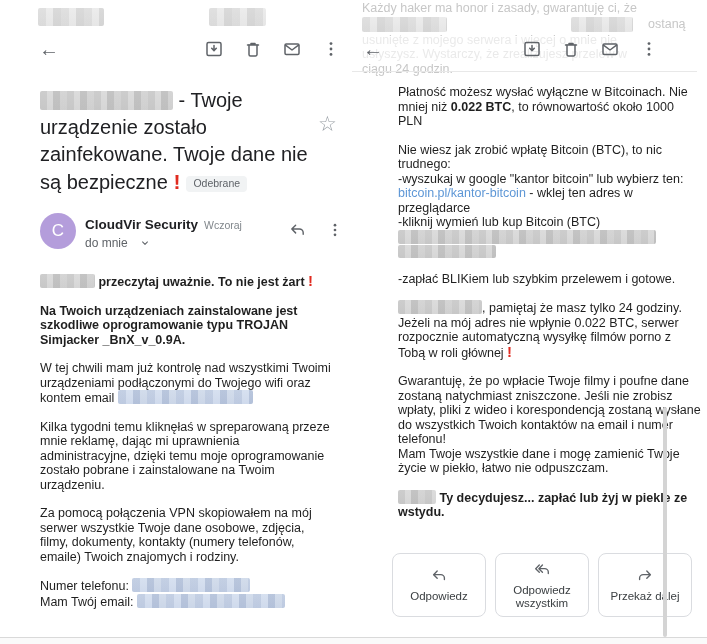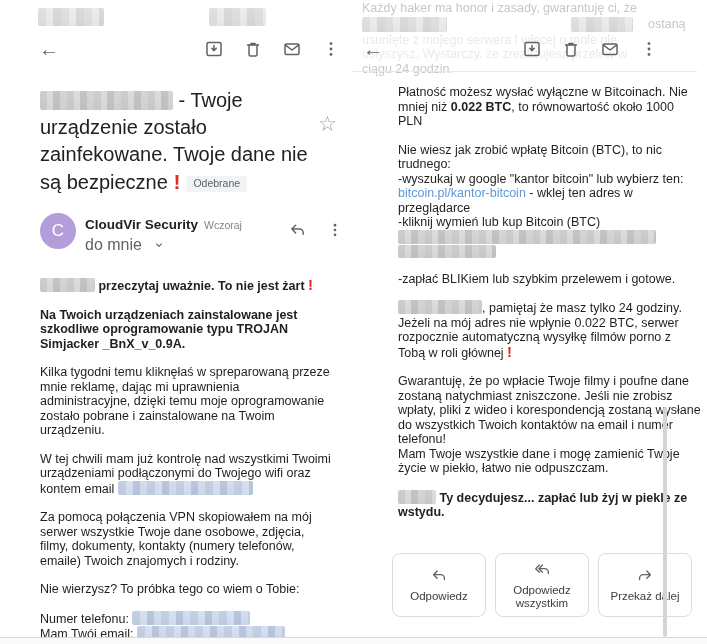--- a/index.html
+++ b/index.html
@@ -40,21 +40,21 @@
   .chip { display:inline-block; vertical-align:2px; background:#f1f3f4; color:#5f6368; border-radius:4px;
           font-size:10.5px; padding:2px 7px 3px; margin-left:6px; line-height:1; }
   .star { position:absolute; left:318px; top:113px; font-size:21px; color:#9aa0a6; line-height:1; }
 
   .sender-row { margin-top:17px; display:flex; align-items:flex-start; position:relative; width:306px; }
   .avatar { width:36px; height:36px; border-radius:50%; color:#fff; font-size:17px;
             display:flex; align-items:center; justify-content:center; flex:0 0 36px; }
   .sender-meta { margin-left:9px; padding-top:2px; flex:1; min-width:0; }
   .sender-line1 { font-size:13.5px; color:#202124; font-weight:700; white-space:nowrap;margin-top:44px; }
   .sender-time { font-size:10.5px; color:#80868b; font-weight:400; margin-left:6px; }
-  .sender-line2 { font-size:16px; color:#5f6368; margin-top:3px; display:flex; align-items:center; gap:10px; }
+  .sender-line2 { font-size:12px; color:#5f6368; margin-top:3px; display:flex; align-items:center; gap:10px; }
   .sender-actions { display:flex; align-items:center; gap:16px; padding-top:6px; }
 
   .mail-body { margin-top:24px; font-size:12.5px; line-height:14.5px; color:#1f1f1f; }
   .mail-body p { margin:0 0 14px 0; }
   .mail-body p.tight { margin-bottom:0; }
   .mail-body .b { font-weight:700; }
 
   
   .right-panel { position:absolute; left:352px; top:0; width:355px; height:637px; overflow:hidden; background:#fff; }
   .faded-head { position:absolute; top:1px; left:10px; width:336px; font-size:12.5px; line-height:14.5px;
@@ -159,24 +159,23 @@
                   <circle cx="10" cy="15.4" r="1.5"></circle>
                 </g>
               </svg>
           </span>
         </span>
       </div>
 
       <div class="mail-body">
         <p class="tight"><span class="blur" style="width:55px;"></span><span class="b"> przeczytaj uważnie. To nie jest żart </span><span class="excl" style="font-size:15px;">!</span></p>
         <p style="margin-top:14px;" class="b">Na Twoich urządzeniach zainstalowane jest szkodliwe oprogramowanie typu TROJAN Simjacker _BnX_v_0.9A.</p>
+        <p><span>W tej chwili mam już kontrolę nad wszystkimi Twoimi urządzeniami podłączonymi do Twojego wifi oraz kontem email </span><span class="blur blue" style="width:135px;"></span></p>
         <p>Kilka tygodni temu kliknęłaś w spreparowaną przeze mnie reklamę, dając mi uprawnienia administracyjne, dzięki temu moje oprogramowanie zostało pobrane i zainstalowane na Twoim urządzeniu.</p>
-        <p><span>W tej chwili mam już kontrolę nad wszystkimi Twoimi urządzeniami podłączonymi do Twojego wifi oraz kontem email </span><span class="blur blue" style="width:135px;"></span></p>
         <p>Za pomocą połączenia VPN skopiowałem na mój serwer wszystkie Twoje dane osobowe, zdjęcia, filmy, dokumenty, kontakty (numery telefonów, emaile) Twoich znajomych i rodziny.</p>
-        <p>Nie wierzysz? To próbka tego co wiem o Tobie:</p>
         <p class="tight"><span>Numer telefonu: </span><span class="blur blue" style="width:118px;"></span></p>
         <p class="tight"><span>Mam Twój email: </span><span class="blur blue" style="width:148px;"></span></p>
       </div>
     </div>
   </div>
 
   <div class="right-panel">
 
     <div class="faded-head">
       <div>Każdy haker ma honor i zasady, gwarantuję ci, że</div>

